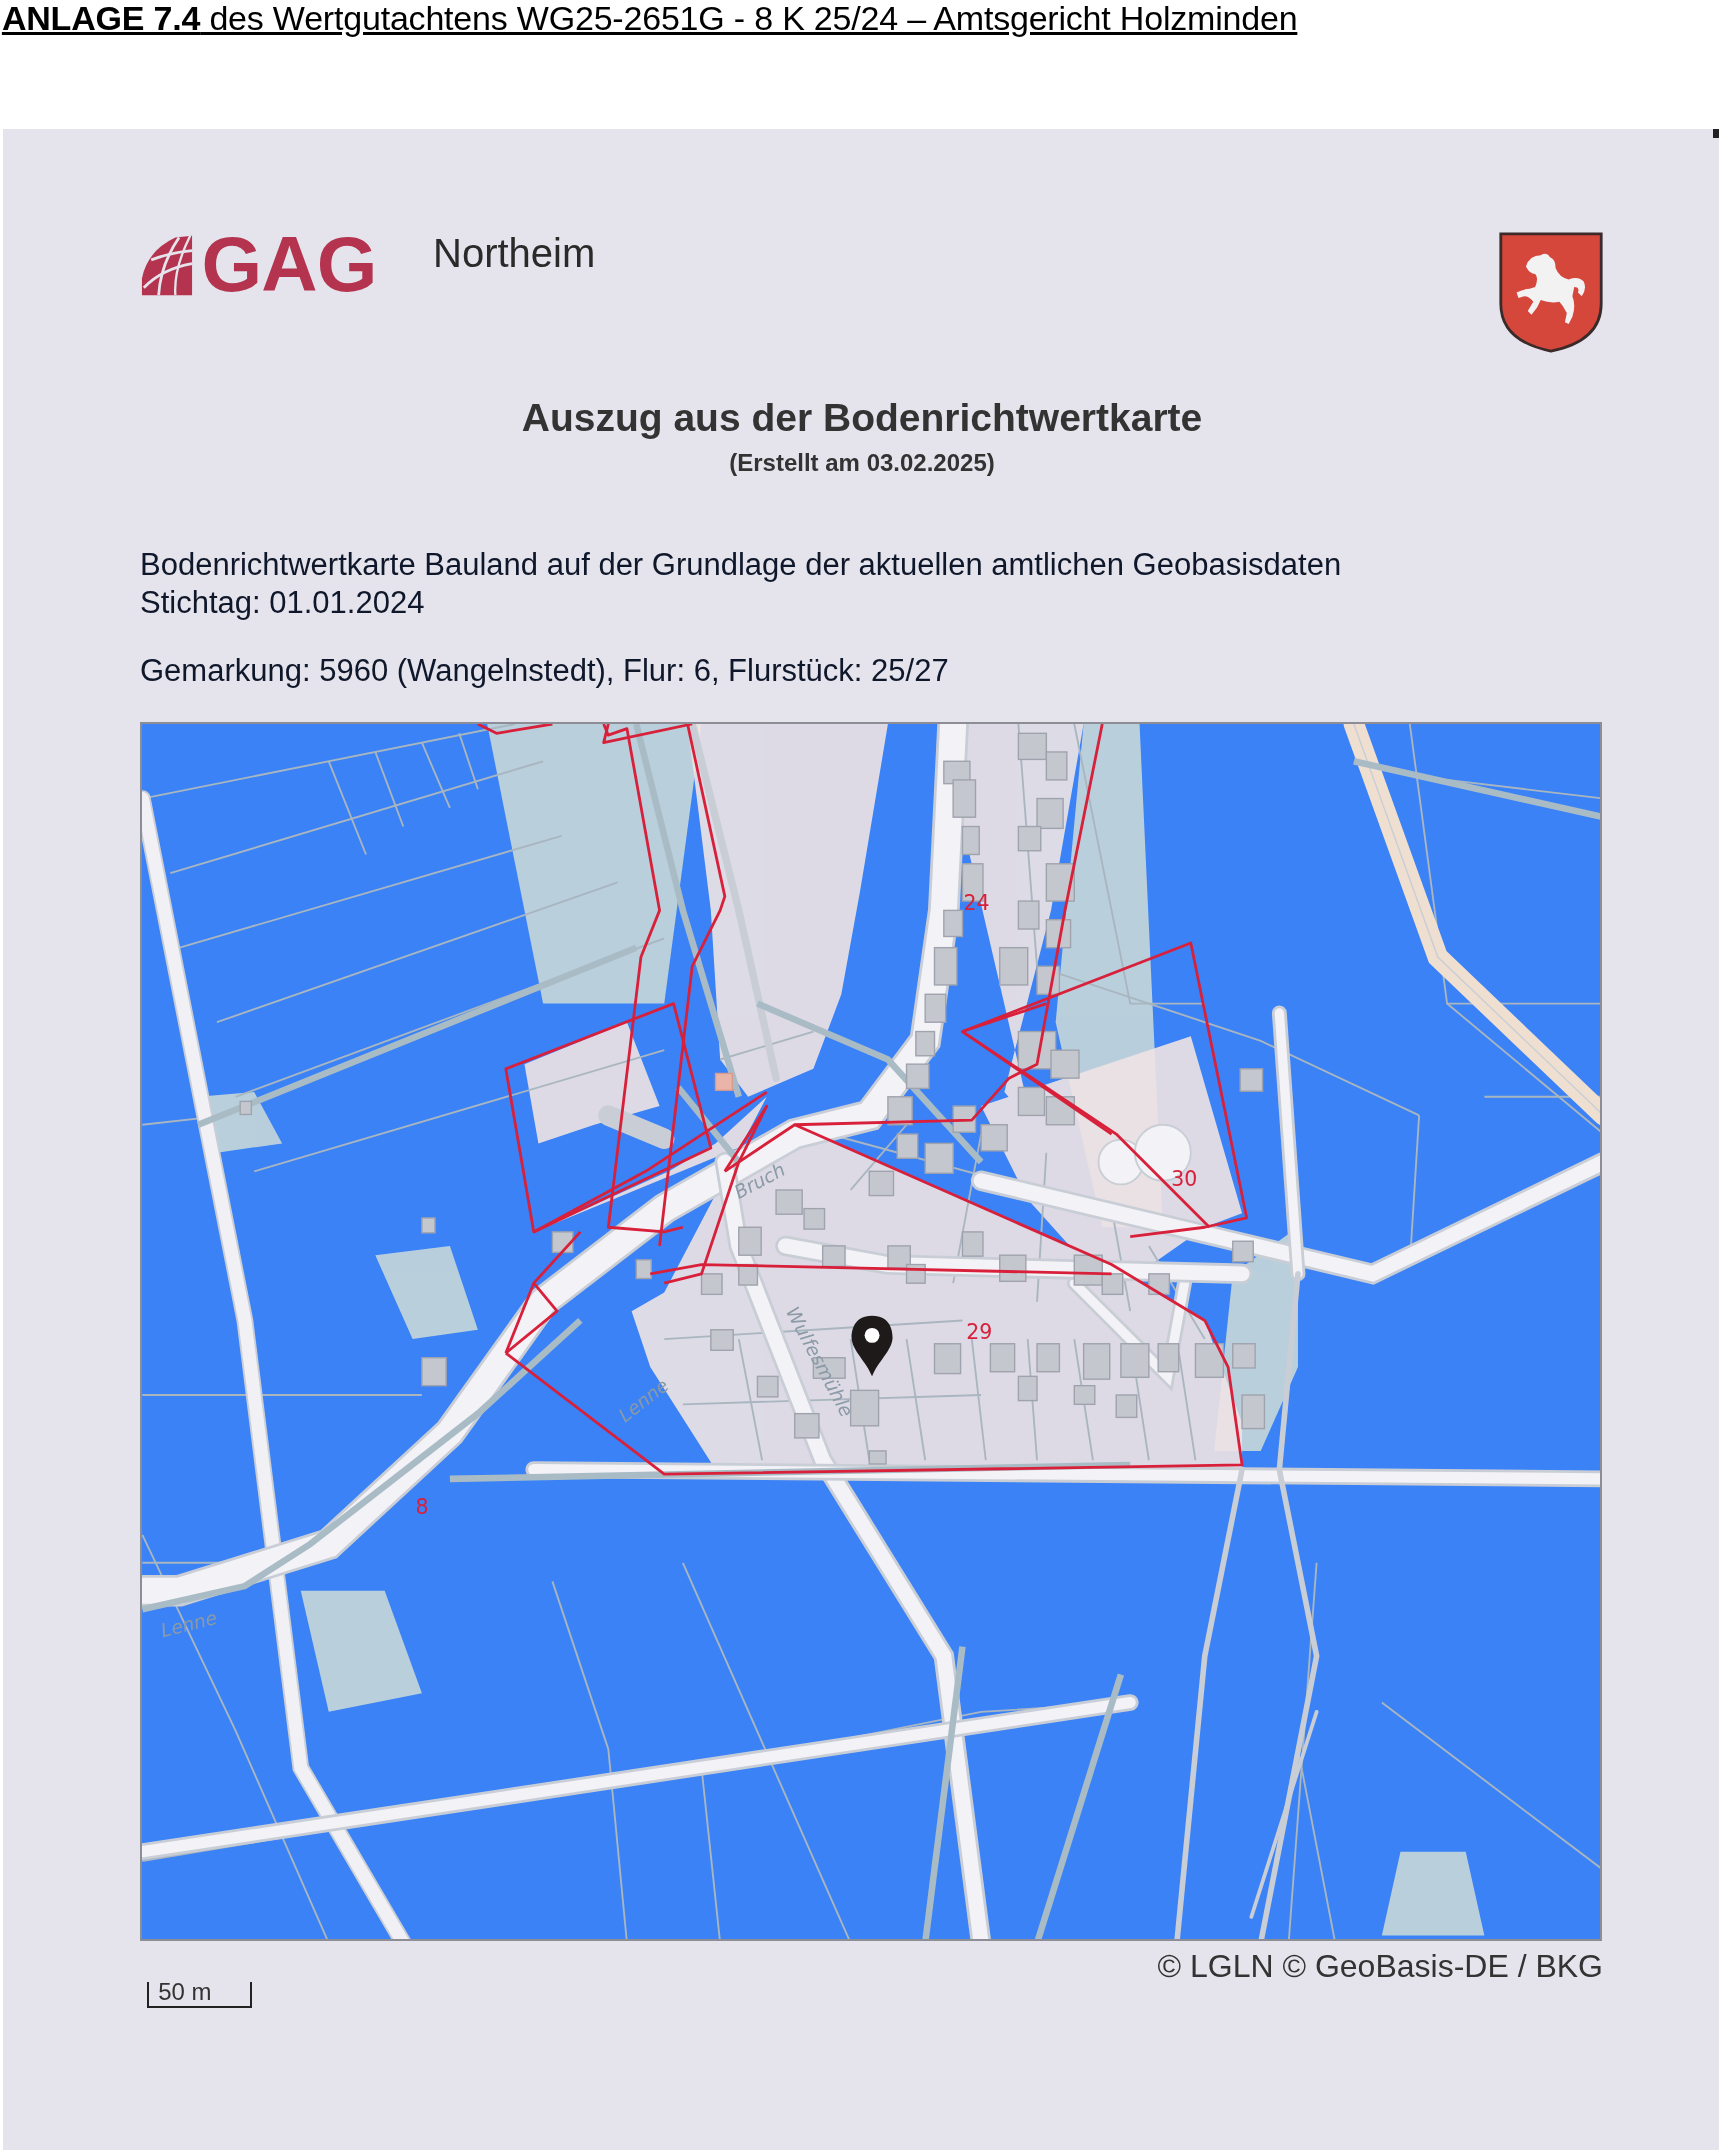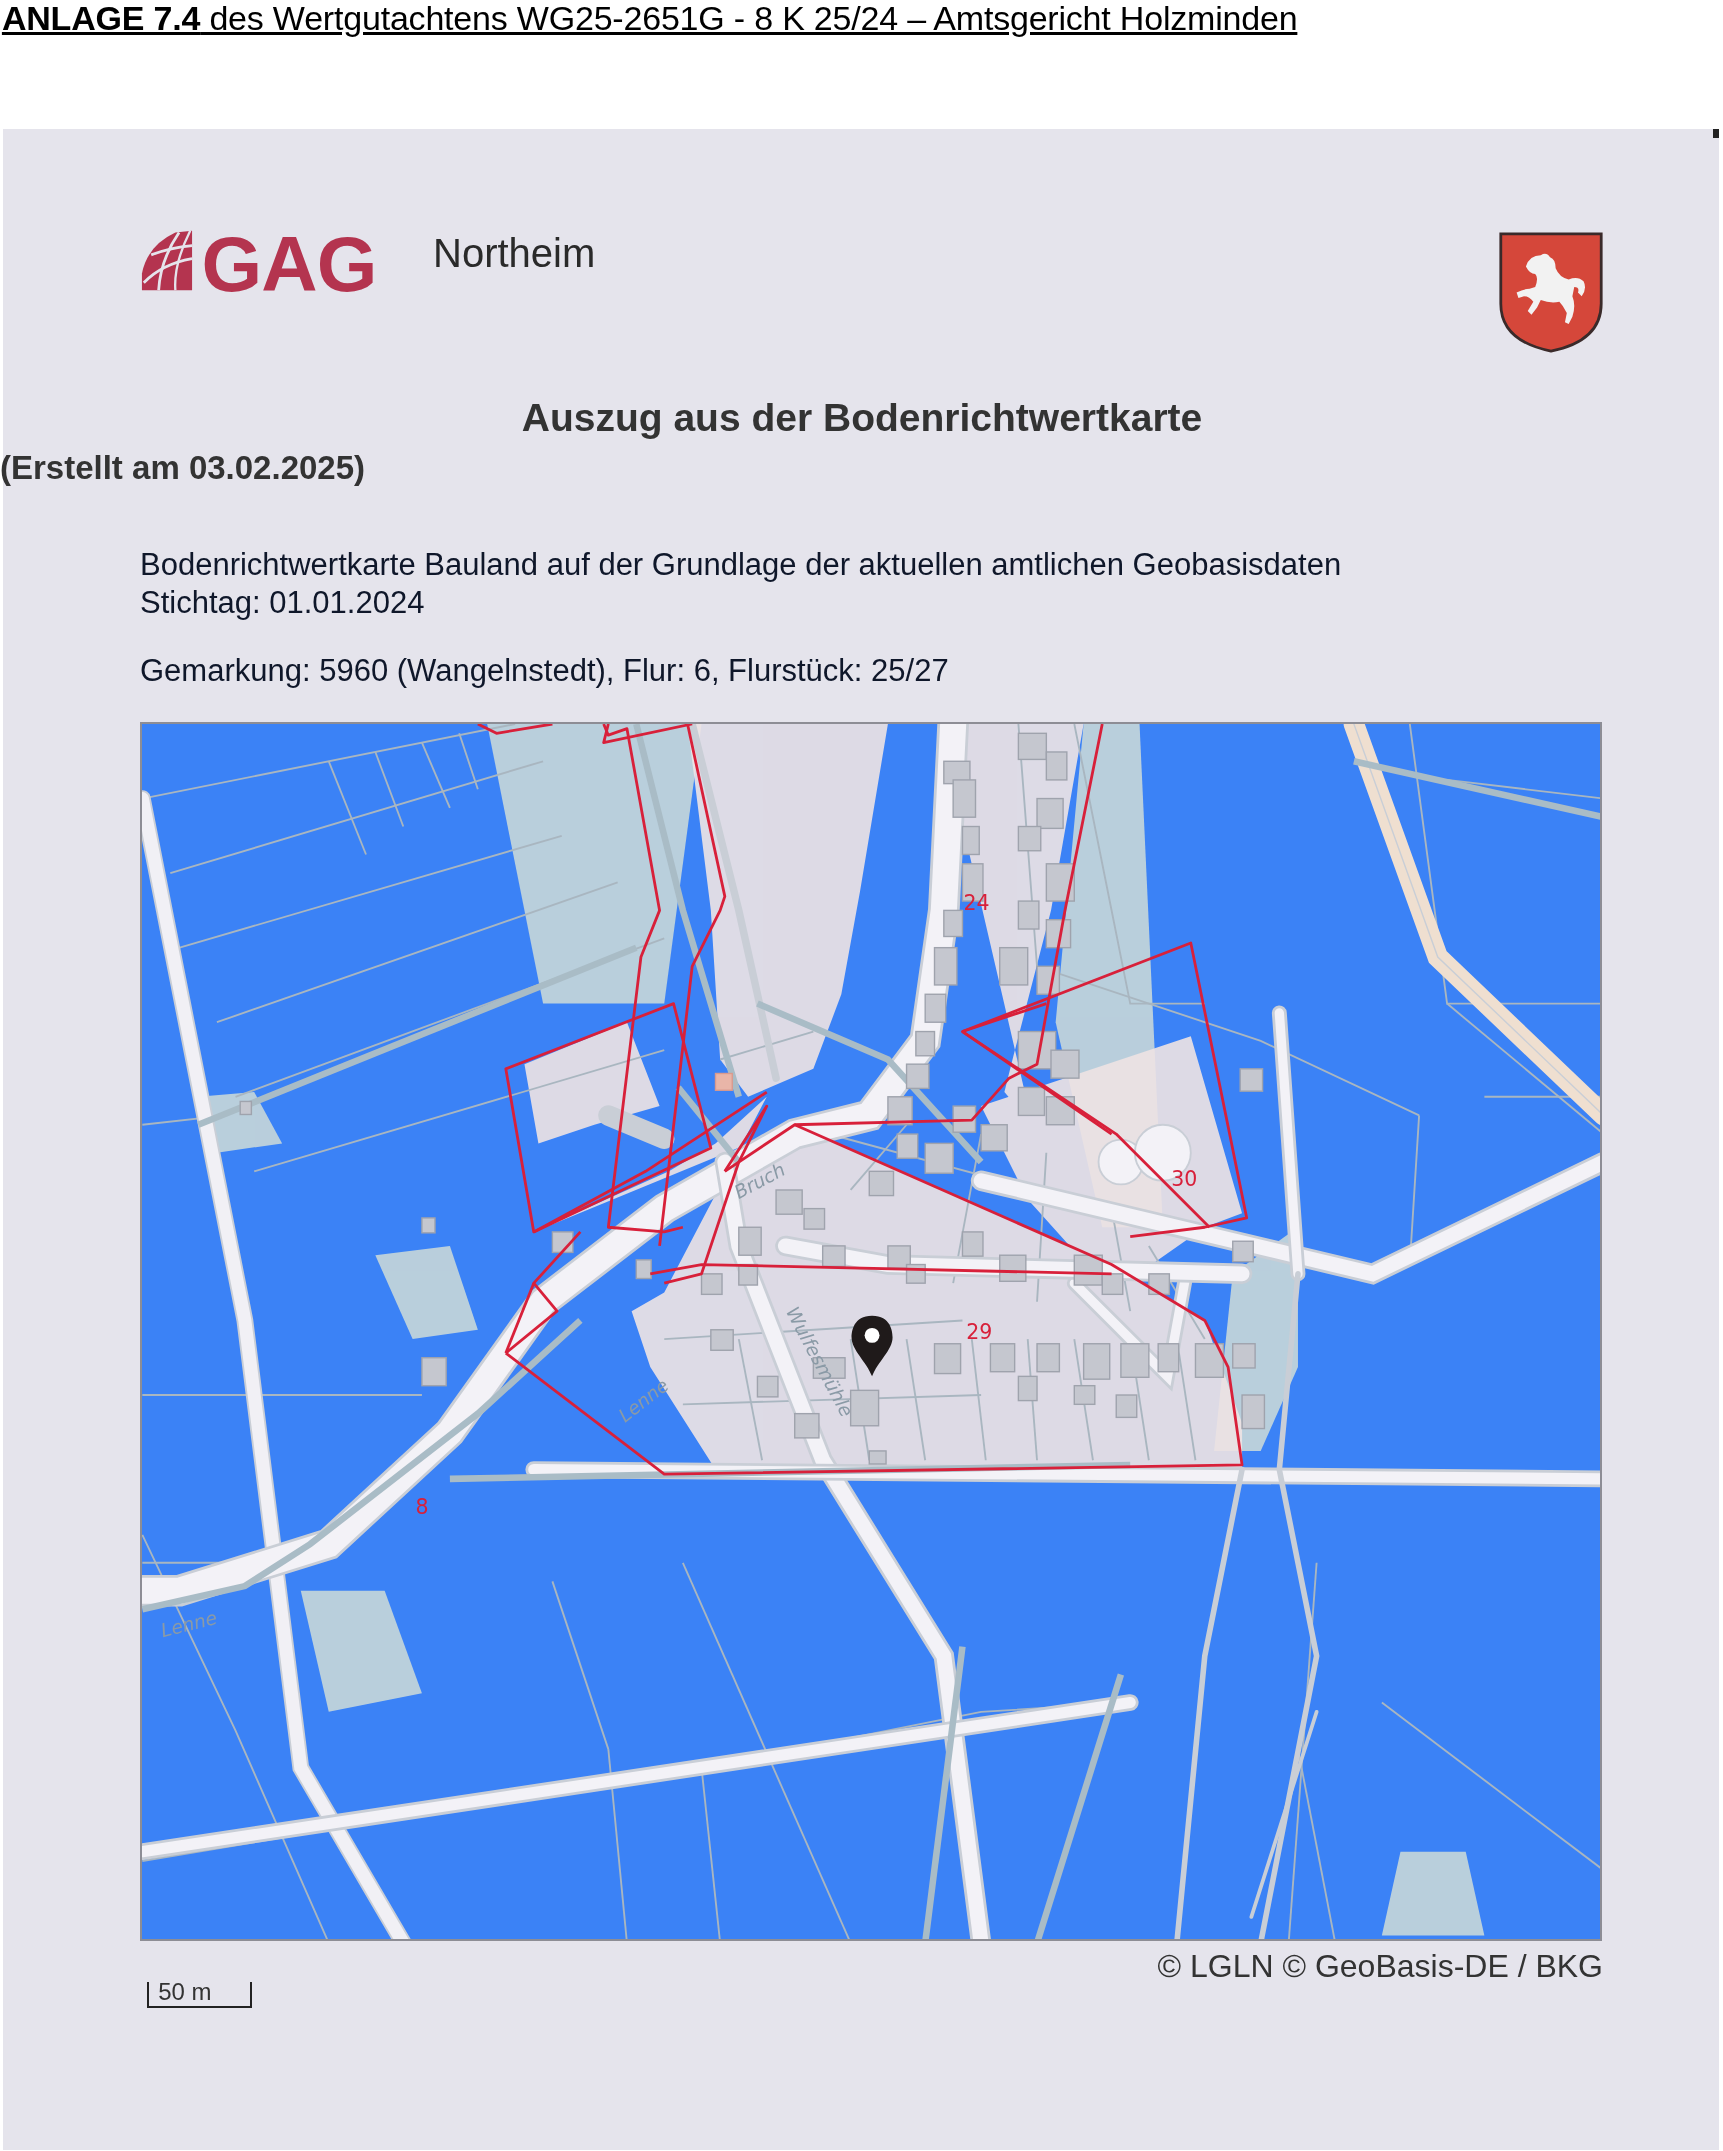--- a/index.html
+++ b/index.html
@@ -10,27 +10,27 @@
   .doc-header {
     position:absolute; left:1.9px; top:0; font-size:34px; line-height:37px;
     text-decoration:underline; white-space:nowrap; letter-spacing:-0.2px;
   }
   .doc-header b { font-weight:bold; }
   .sheet {
     position:absolute; left:2.8px; top:129px; width:1716px; height:2021px;
     background:#e5e4ec;
   }
   .sheet-mark { position:absolute; left:1713px; top:129px; width:5.6px; height:9.3px; background:#222; }
-  .logo { position:absolute; left:138px; top:227px; height:75px; display:flex; align-items:flex-start; }
+  .logo { position:absolute; left:138px; top:227px; height:75px; display:flex; align-items:center; }
   .logo-globe { width:58px; height:65px; margin-right:5.6px; }
   .logo-text { font-family:"Liberation Sans", sans-serif; font-weight:bold; font-size:78px; color:#b4344f; letter-spacing:-0.9px; line-height:75px; }
   .org-name { position:absolute; left:433px; top:229px; font-size:40px; line-height:48px; color:#2a2a2a; }
   .crest { position:absolute; left:1498px; top:231px; width:106px; height:123px; }
   .title { position:absolute; left:0; width:1724px; top:396px; text-align:center; font-size:39px; font-weight:bold; color:#333; }
-  .subtitle { position:absolute; left:0; width:1724px; top:449px; text-align:left; font-size:33px; font-weight:bold; color:#333; }
+  .subtitle { position:absolute; left:0; width:1724px; top:449px; text-align:center; font-size:24px; font-weight:bold; color:#333; }
   .info { position:absolute; left:140px; font-size:31px; color:#0f172a; white-space:nowrap; }
   .map-frame { position:absolute; left:140px; top:722px; width:1462px; height:1219px; border:2.8px solid #8d8d95; box-sizing:border-box; background:#3b82f6; overflow:hidden; }
   .map-frame svg { position:absolute; left:0; top:0; }
   .scale { position:absolute; left:147px; top:1961px; width:107px; height:28px;margin-top:21px; }
   .scale-bar { position:absolute; left:0; top:0; width:105px; height:26px; border-left:2.8px solid #222; border-right:2.8px solid #222; border-bottom:2.8px solid #222; box-sizing:border-box; }
   .scale-label { position:absolute; left:11.2px; top:-3.7px; font-size:24px; color:#333; }
   .copyright { position:absolute; right:121px; top:1948px; font-size:32px; color:#333; }
   .map-label { font-family:"DejaVu Sans", sans-serif; }
 </style>
 </head>

